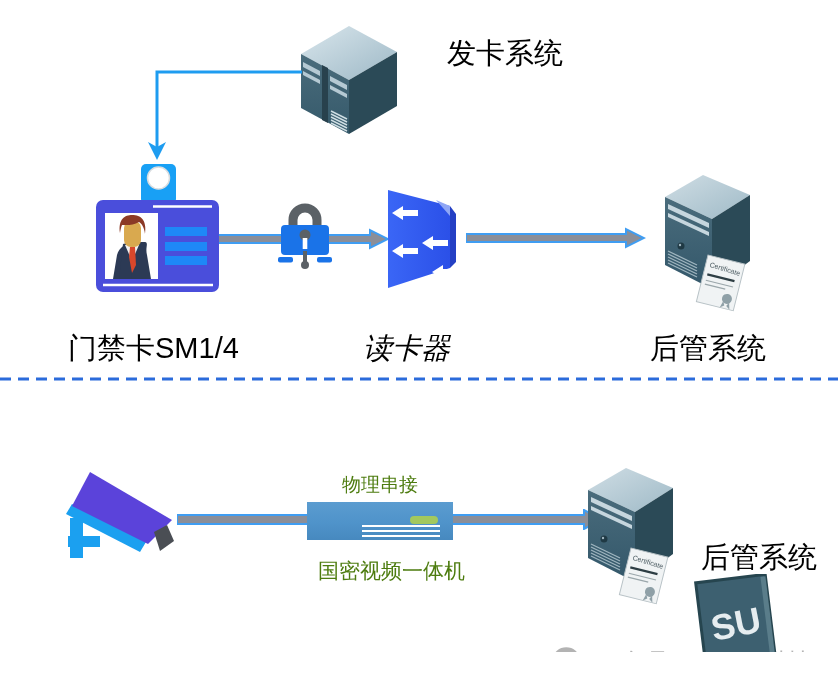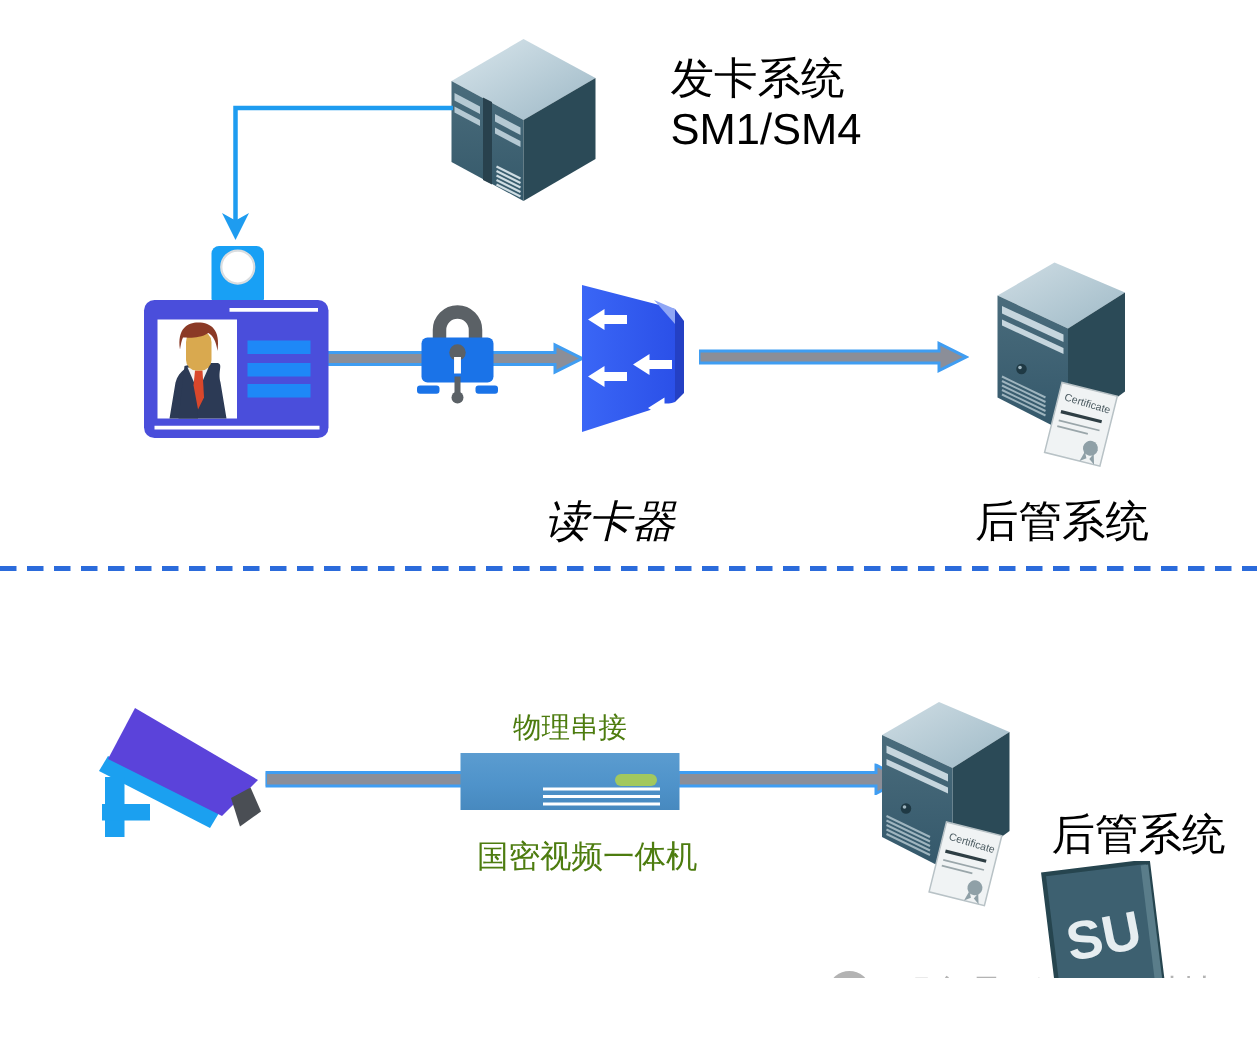--- a/index.html
+++ b/index.html
@@ -45,21 +45,20 @@
       <line x1="38" y1="99" x2="54" y2="107"></line>
         <line x1="38" y1="102" x2="54" y2="110"></line>
       <line x1="38" y1="105" x2="54" y2="113"></line>
         <line x1="38" y1="108" x2="54" y2="116"></line>
       <line x1="38" y1="111" x2="54" y2="119"></line>
     </g>
   </svg>
 
   <div class="label" style="left:447px;top:36px;">
     <div>发卡系统</div>
-    <div>SM1/SM4</div>
   </div>
 
   <svg class="abs" style="left:140px;top:58px;" width="170" height="110" viewBox="0 0 170 110">
     <polyline points="162,14 17,14 17,92" fill="none" stroke="#1e9cf0" stroke-width="3"></polyline>
     <polygon points="8,84 17,102 26,84 17,89" fill="#1e9cf0"></polygon>
   </svg>
 
   <svg class="abs" style="left:218px;top:228px;" width="172" height="22" viewBox="0 0 172 22">
     <path d="M0,7 H152 V2 L170,11 L152,20 V15 H0 Z" fill="#8b8e98" stroke="#3f9df2" stroke-width="2"></path>
   </svg>
@@ -151,20 +150,21 @@
       <text x="4" y="11" font-size="7" fill="#4a5a60" transform="rotate(3 4 11)">Certificate</text>
       <line x1="4" y1="19" x2="32" y2="19" stroke="#2e3e44" stroke-width="2.2"></line>
       <line x1="4" y1="25" x2="32" y2="25" stroke="#9aa6aa" stroke-width="1.2"></line>
       <line x1="4" y1="29" x2="25" y2="29" stroke="#9aa6aa" stroke-width="1.2"></line>
       <circle cx="29" cy="38" r="5" fill="#8fa0a7"></circle>
       <polygon points="26,41 24,48 28,45" fill="#8fa0a7"></polygon>
       <polygon points="32,41 34,48 30,45" fill="#8fa0a7"></polygon>
     </g>
   </svg>
 
+  <div class="label" style="left:68px;top:331px;">门禁卡SM1/4</div>
   <div class="label" style="left:363px;top:331px;font-style:italic;">读卡器</div>
   <div class="label" style="left:650px;top:331px;">后管系统</div>
 
   <svg class="abs" style="left:0;top:375px;" width="838" height="8" viewBox="0 0 838 8">
     <line x1="0" y1="4" x2="838" y2="4" stroke="#2b6bdb" stroke-width="3.2" stroke-dasharray="11 7"></line>
   </svg>
 
   <svg class="abs" style="left:62px;top:468px;" width="118" height="100" viewBox="0 0 118 100">
     <g fill="#1ba0f0">
       <polygon points="10,36 84,74 78,84 4,46"></polygon>

